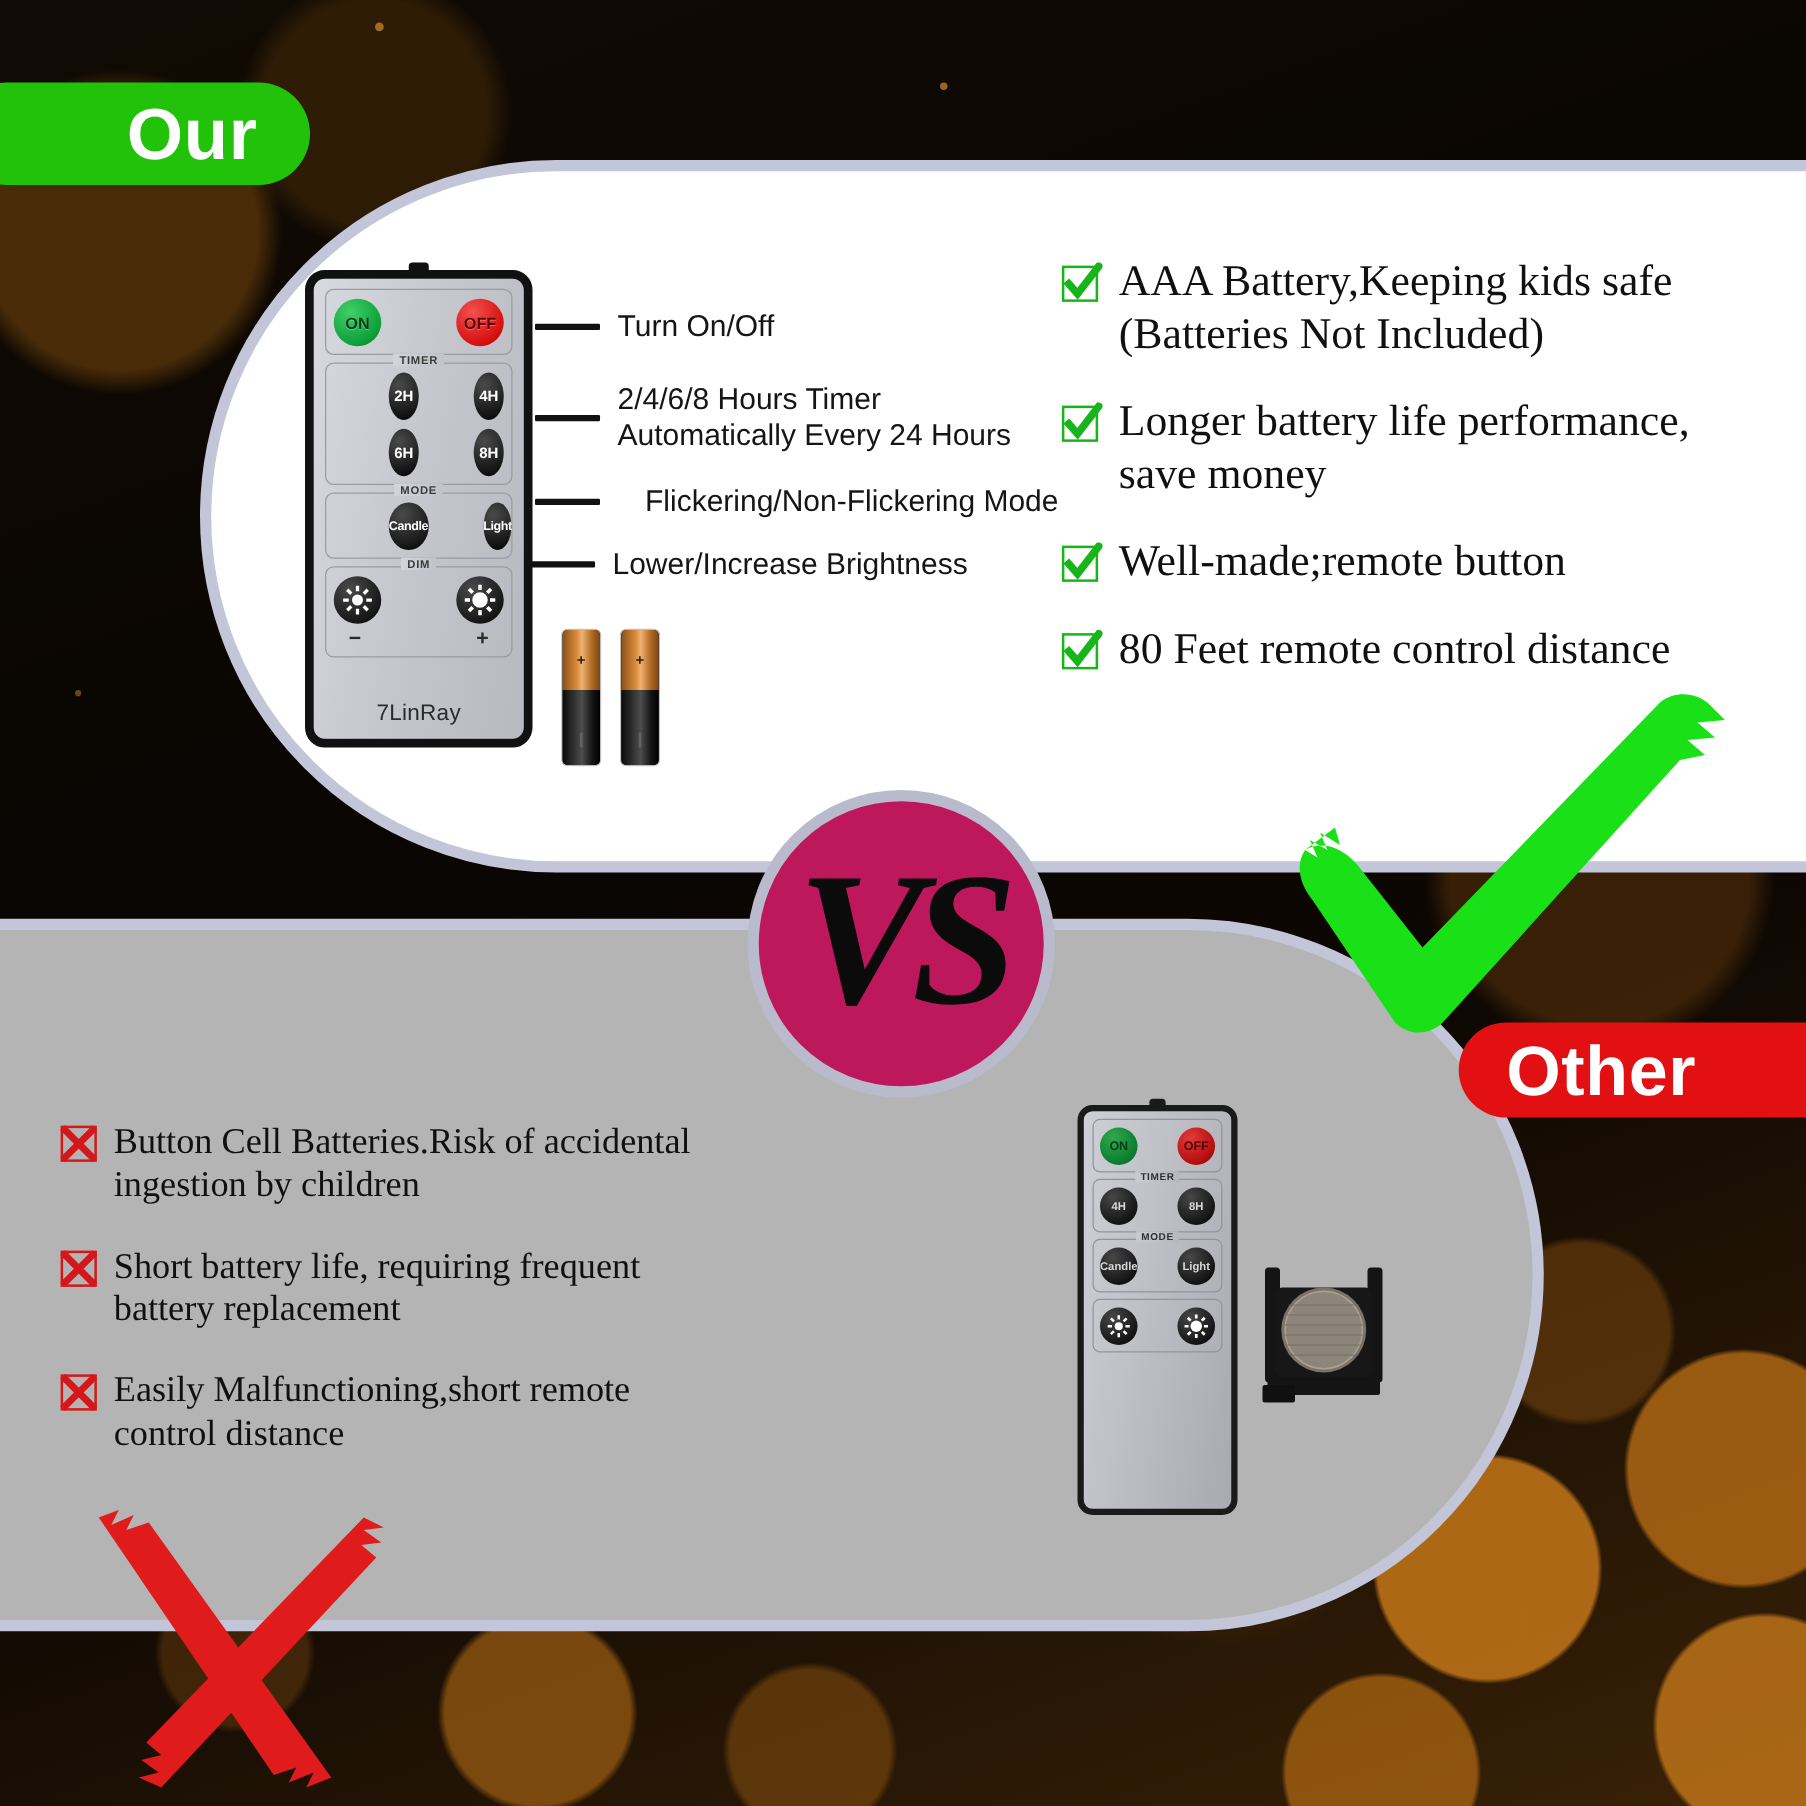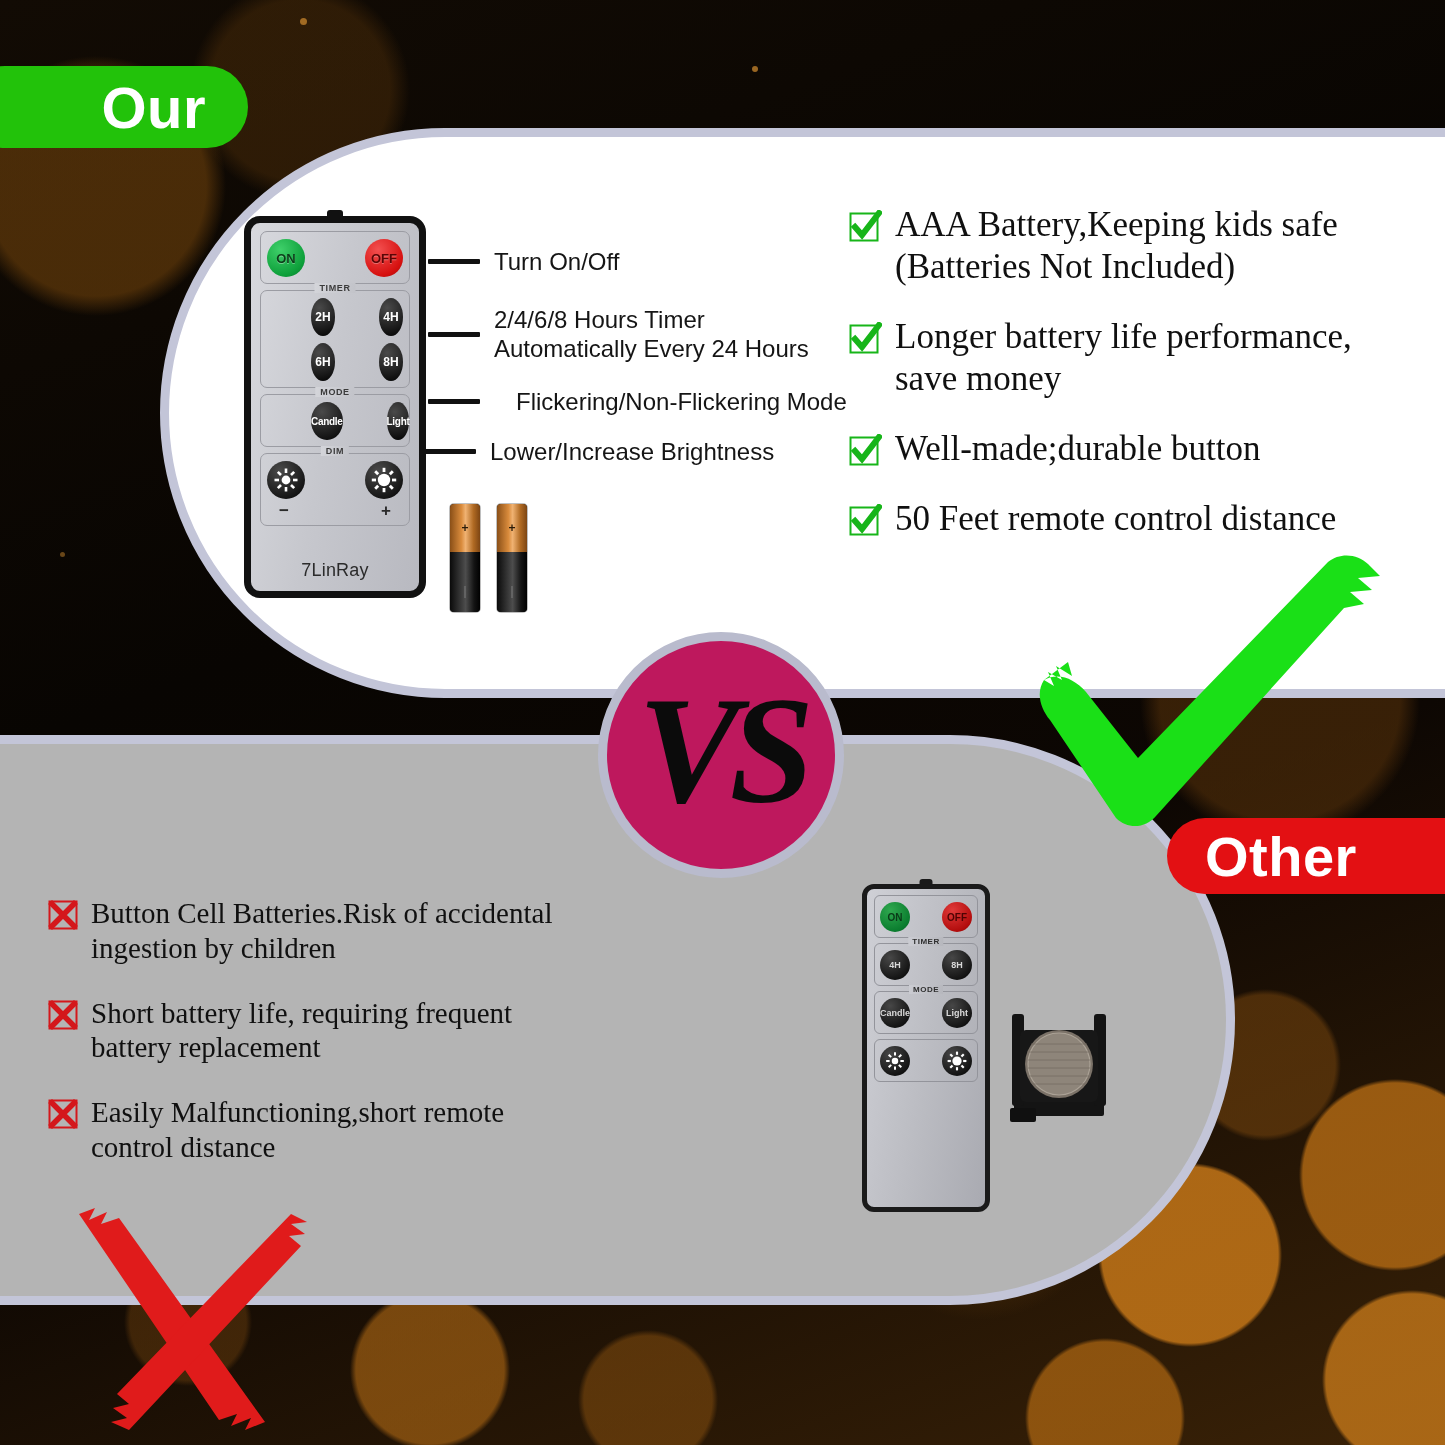--- a/index.html
+++ b/index.html
@@ -292,30 +292,30 @@
       <div class="body">Longer battery life performance,
 save money</div>
     </div>
     <div class="bullet">
       <div class="mark">
         <svg width="34" height="34" viewBox="0 0 34 34">
           <rect x="2.5" y="3.5" width="27" height="27" fill="none" stroke="#17b519" stroke-width="2"></rect>
           <path d="M7 17 L14 25 L31 3" fill="none" stroke="#17b519" stroke-width="6" stroke-linecap="square"></path>
         </svg>
       </div>
-      <div class="body">Well-made;durable button</div>
+      <div class="body">Well-made;remote button</div>
     </div>
     <div class="bullet">
       <div class="mark">
         <svg width="34" height="34" viewBox="0 0 34 34">
           <rect x="2.5" y="3.5" width="27" height="27" fill="none" stroke="#17b519" stroke-width="2"></rect>
           <path d="M7 17 L14 25 L31 3" fill="none" stroke="#17b519" stroke-width="6" stroke-linecap="square"></path>
         </svg>
       </div>
-      <div class="body">50 Feet remote control distance</div>
+      <div class="body">80 Feet remote control distance</div>
     </div>
   </div>
 
   <div class="brush-check">
     <svg width="390" height="300" viewBox="0 0 390 300">
       <path d="M16 128 C30 120 46 126 58 140 L110 206 L300 10 C312 0 330 2 340 12 L352 24
                L330 26 L344 38 L322 40 L336 52 L316 56
                L128 264 C118 276 100 278 88 266 L22 168
                C12 156 8 140 16 128 Z
                M16 128 L26 134 L20 120 L34 128 L28 114 L44 124 L40 110 Z" fill="#1ae017"></path>

